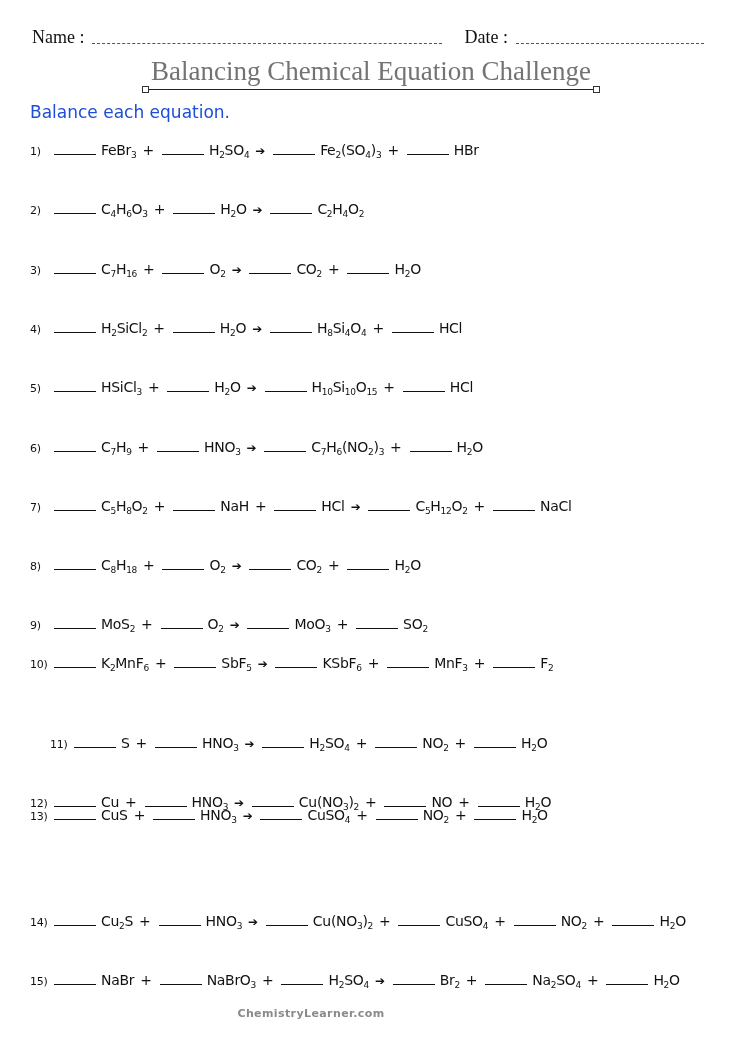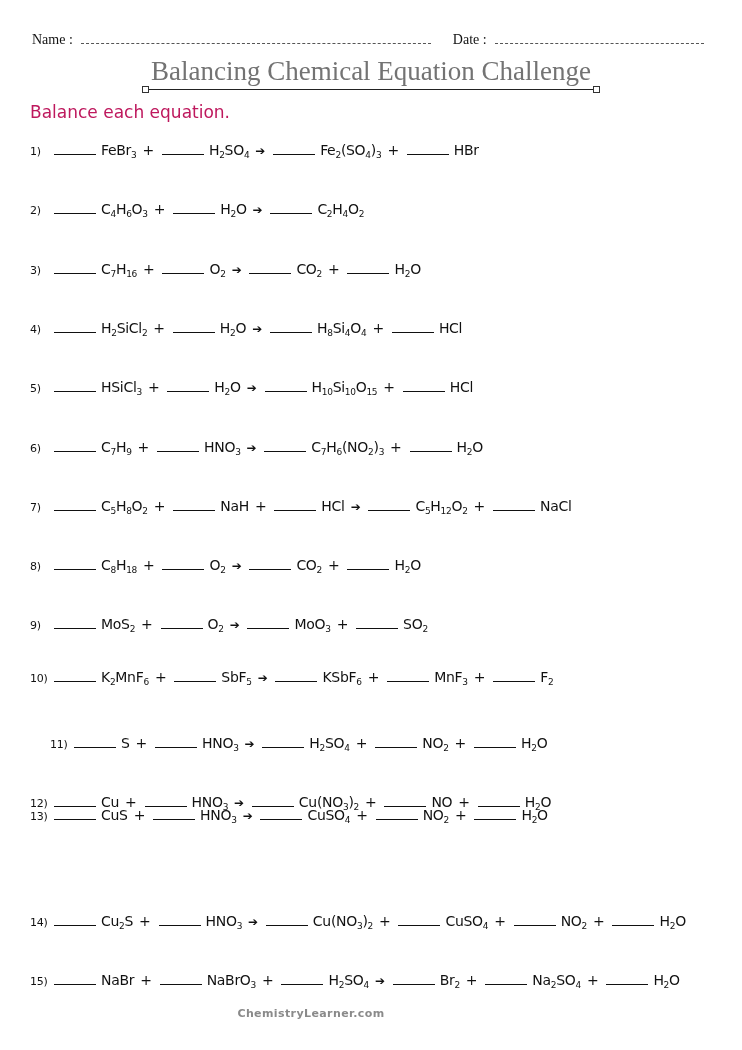--- a/index.html
+++ b/index.html
@@ -1,25 +1,25 @@
 <!DOCTYPE html>
 <html><head>
 <meta charset="utf-8">
 <style>
   html, body { margin: 0; padding: 0; background: #ffffff; }
   body { width: 742px; height: 1050px; position: relative; overflow: hidden; color: #111; }
-  .header-row { position: absolute; top: 30px; left: 32px; right: 30px; height: 18px; font-family: "Liberation Serif", serif; font-size: 14px; display: flex; align-items: flex-end; }
+  .header-row { position: absolute; top: 30px; left: 32px; right: 30px; height: 18px; font-family: "Liberation Serif", serif; font-size: 18px; display: flex; align-items: flex-end; }
   .hdr-label { white-space: nowrap; }
   .dash { border-bottom: 1px dashed #555; height: 0; margin: 0 8px 4px 8px; }
   .dash.name { width: 350px; }
   .dash.date { flex: 1; }
   .title { position: absolute; top: 56px; left: 0; width: 742px; text-align: center; font-family: "Liberation Serif", serif; font-size: 27px; color: #737373; }
   .title-rule { position: absolute; top: 89px; left: 146px; width: 450px; border-top: 1.5px solid #222; }
   .handle { position: absolute; top: 86px; width: 5px; height: 5px; border: 1px solid #333; background: #fff; }
-  .instructions { position: absolute; top: 102px; left: 30px; font-family: "DejaVu Sans", sans-serif; font-size: 17px; color: #be185d; }
+  .instructions { position: absolute; top: 102px; left: 30px; font-family: "DejaVu Sans", sans-serif; font-size: 17px; color: #1d4ed8; }
   .eq { position: absolute; left: 30px; font-family: "DejaVu Sans", sans-serif; font-size: 14px; color: #111; white-space: nowrap; display: flex; align-items: baseline; letter-spacing: -0.3px; }
   .num { font-size: 11px; width: 22px; display: inline-block; }
   .blank { display: inline-block; width: 42px; border-bottom: 1px solid #111; margin: 0 5px 0 2px; height: 10px; }
   .formula { display: inline-block; }
   .formula sub { font-size: 9px; vertical-align: -3px; line-height: 0; }
   .op { margin: 0 6px; }
   .arrow { margin: 0 6px; font-size: 12px; }
   .footer { position: absolute; top: 1007px; left: 0; width: 622px; text-align: center; font-family: "DejaVu Sans", sans-serif; font-size: 11px; font-weight: bold; color: #8a8a8a; letter-spacing: 0.4px; }
 </style>
 </head>
@@ -159,21 +159,21 @@
       <span class="op">+</span>
       <span class="blank"></span>
       <span class="formula">O<sub>2</sub></span>
       <span class="arrow">➔</span>
       <span class="blank"></span>
       <span class="formula">MoO<sub>3</sub></span>
       <span class="op">+</span>
       <span class="blank"></span>
       <span class="formula">SO<sub>2</sub></span>
     </div>
-    <div class="eq" style="top: 669px;">
+    <div class="eq" style="top: 655px;">
       <span class="num">10)</span>
       <span class="blank"></span>
       <span class="formula">K<sub>2</sub>MnF<sub>6</sub></span>
       <span class="op">+</span>
       <span class="blank"></span>
       <span class="formula">SbF<sub>5</sub></span>
       <span class="arrow">➔</span>
       <span class="blank"></span>
       <span class="formula">KSbF<sub>6</sub></span>
       <span class="op">+</span>

